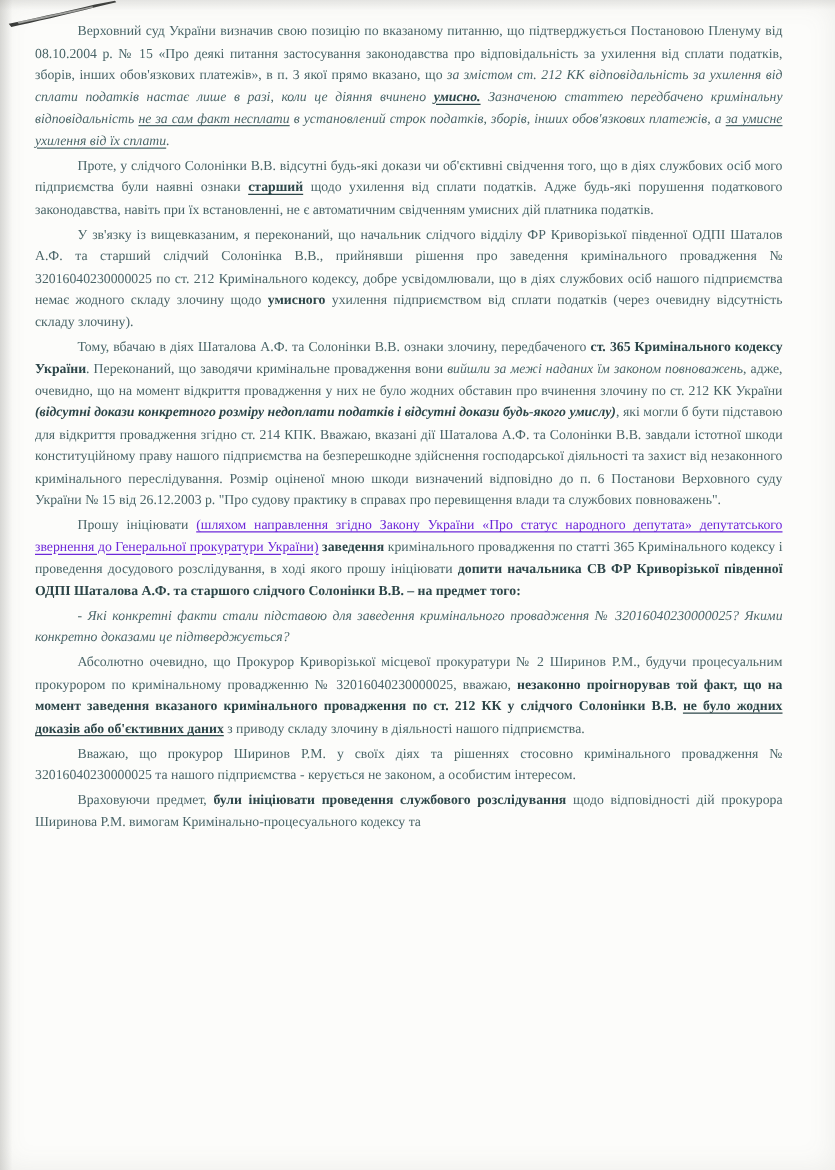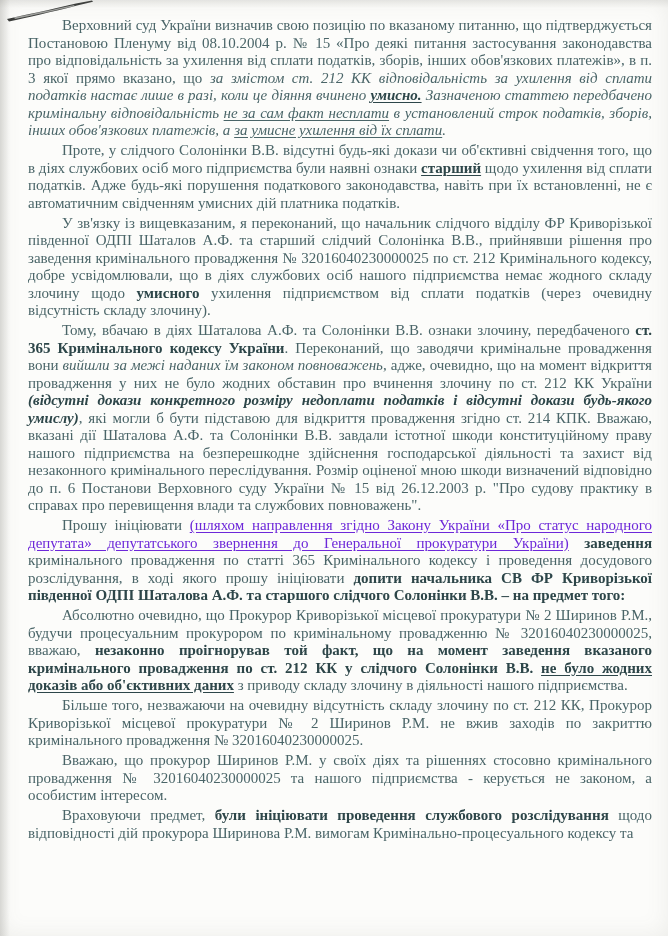--- a/index.html
+++ b/index.html
@@ -17,22 +17,22 @@
     pointer-events:none;
   }
   .page::after{ 
     content:"";position:absolute;left:0;top:0;right:0;height:8px;
     background:linear-gradient(180deg, rgba(110,110,104,.12), rgba(110,110,104,0));
     pointer-events:none;
   }
   .pen-mark{position:absolute;left:0;top:0;width:120px;height:34px;}
   .doc-body{
     position:absolute;
-    left:28px;right:16px;top:17px;
-    font-size:15px;
+    left:28px;right:42px;top:17px;
+    font-size:11px;
     line-height:17.5px;
     color:#4a6568;
     text-align:justify;
   }
   .doc-body p{
     margin:0 0 2.5px 0;
     text-indent:34px;
   }
   .b{font-weight:bold;color:#2d4649;}
   .i{font-style:italic;}
@@ -47,18 +47,18 @@
     <path d="M7,19 C24,15 50,10 76,3.5 L92,0.5 L93,1.8 L77,5.5 C52,12 27,17.5 9,21.5 Z" fill="#3a3c3a"></path>
     <path d="M14,17.5 C34,13.5 56,9 74,5 L74.6,6 C56,10.5 34,15 15,19 Z" fill="#f0f0ec" opacity="0.55"></path>
   </svg>
 
   <div class="doc-body">
       <p><span>Верховний суд України визначив свою позицію по вказаному питанню, що підтверджується Постановою Пленуму від 08.10.2004 р. № 15 «Про деякі питання застосування законодавства про відповідальність за ухилення від сплати податків, зборів, інших обов'язкових платежів», в п. 3 якої прямо вказано, що </span><span class="i">за змістом ст. 212 КК відповідальність за ухилення від сплати податків настає лише в разі, коли це діяння вчинено </span><span class="b i u">умисно.</span><span class="i"> Зазначеною статтею передбачено кримінальну відповідальність </span><span class="i u">не за сам факт несплати</span><span class="i"> в установлений строк податків,  зборів, інших обов'язкових платежів, а </span><span class="i u">за умисне ухилення від їх сплати</span><span class="i">.</span></p>
       <p><span>Проте, у слідчого Солонінки В.В. відсутні будь-які докази чи об'єктивні свідчення того, що в діях службових осіб мого підприємства були наявні ознаки </span><span class="b u">старший</span><span> щодо ухилення від сплати податків. Адже будь-які порушення податкового законодавства, навіть при їх встановленні, не є автоматичним свідченням умисних дій платника податків.</span></p>
       <p><span>У зв'язку із вищевказаним, я переконаний, що начальник слідчого відділу ФР Криворізької південної ОДПІ Шаталов А.Ф. та старший слідчий Солонінка В.В., прийнявши рішення про заведення кримінального провадження № 32016040230000025 по ст. 212 Кримінального кодексу, добре усвідомлювали, що в діях службових осіб нашого підприємства  немає жодного складу злочину щодо </span><span class="b">умисного</span><span> ухилення підприємством від сплати податків (через очевидну відсутність складу злочину).</span></p>
       <p><span>Тому, вбачаю в діях Шаталова А.Ф. та Солонінки В.В. ознаки злочину, передбаченого </span><span class="b">ст. 365 Кримінального кодексу України</span><span>. Переконаний, що заводячи кримінальне провадження вони </span><span class="i">вийшли за межі наданих їм законом повноважень</span><span>, адже, очевидно, що на момент відкриття провадження у них не було жодних обставин про вчинення злочину по ст. 212 КК України </span><span class="b i">(відсутні докази конкретного розміру недоплати податків і відсутні докази будь-якого умислу)</span><span>, які могли б бути підставою для відкриття провадження згідно ст. 214 КПК. Вважаю, вказані дії Шаталова А.Ф. та Солонінки В.В. завдали істотної шкоди конституційному праву нашого підприємства на безперешкодне здійснення господарської діяльності та захист від незаконного кримінального переслідування. Розмір оціненої мною шкоди визначений відповідно до п. 6 Постанови Верховного суду України № 15 від  26.12.2003 р. "Про судову практику в справах про перевищення влади та службових повноважень".</span></p>
       <p><span>Прошу ініціювати </span><span class="u muted">(шляхом направлення згідно Закону України «Про статус народного депутата» депутатського звернення до Генеральної прокуратури України)</span><span> </span><span class="b">заведення</span><span> кримінального провадження по статті 365 Кримінального кодексу і проведення досудового розслідування, в ході якого прошу ініціювати </span><span class="b">допити начальника СВ ФР Криворізької південної ОДПІ Шаталова А.Ф. та старшого слідчого Солонінки В.В. – на предмет того:</span></p>
+      <p><span class="i">- Які конкретні факти стали підставою для заведення кримінального провадження № 32016040230000025? Якими конкретно доказами це підтверджується?</span></p>
       <p><span>Абсолютно очевидно, що Прокурор Криворізької місцевої прокуратури № 2 Ширинов Р.М., будучи процесуальним прокурором по кримінальному провадженню № 32016040230000025, вважаю, </span><span class="b">незаконно проігнорував той факт, що на момент заведення вказаного кримінального провадження по ст. 212 КК у слідчого Солонінки В.В. </span><span class="b u">не було жодних доказів або об'єктивних даних</span><span> з приводу складу злочину в діяльності нашого підприємства.</span></p>
-      <p><span>Більше того, незважаючи на очевидну відсутність складу злочину по ст. 212 КК, Прокурор Криворізької місцевої прокуратури № 2 Ширинов Р.М. не вжив заходів по закриттю кримінального провадження № 32016040230000025.</span></p>
       <p><span>Вважаю, що прокурор Ширинов Р.М. у своїх діях та рішеннях стосовно кримінального провадження № 32016040230000025 та нашого підприємства - керується не законом, а особистим інтересом.</span></p>
       <p><span>Враховуючи предмет, </span><span class="b">були ініціювати проведення службового розслідування</span><span> щодо відповідності дій прокурора Ширинова Р.М. вимогам Кримінально-процесуального кодексу та</span></p>
     </div>
 </div>
 
 </body></html>

